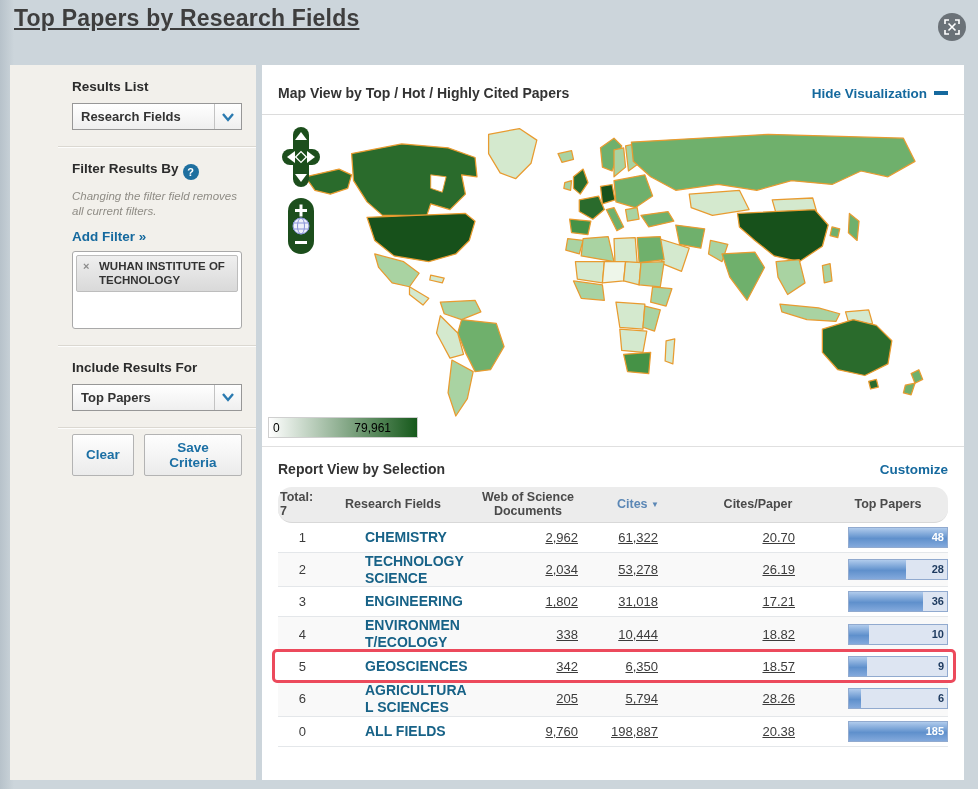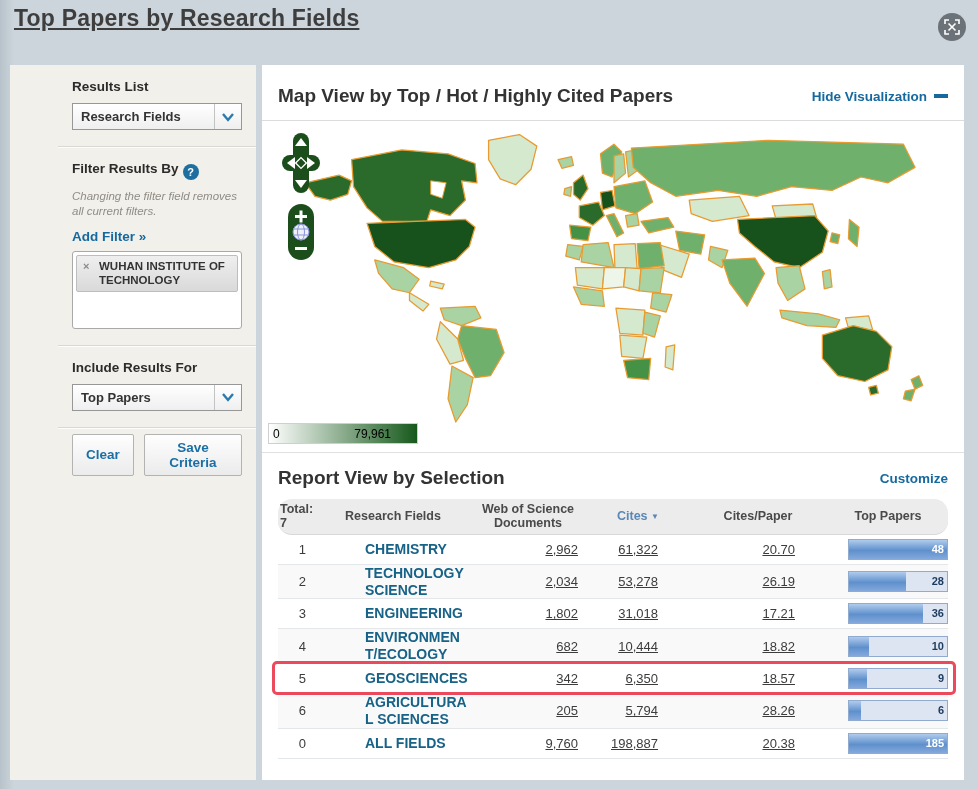--- a/index.html
+++ b/index.html
@@ -36,21 +36,21 @@
     border-radius:2px; padding:3px 6px 3px 22px; font-size:11.5px; font-weight:bold; color:#333; line-height:1.25; }
   .chip-x { position:absolute; left:6px; top:4px; color:#8a8a8a; font-size:11px; font-weight:bold; cursor:pointer; }
   .btn-row { display:flex; gap:10px; padding-top:6px; }
   .btn { background:linear-gradient(#fefefe,#ebebeb); border:1px solid #b3b3b3; border-radius:2px;
     font-family:inherit; font-size:13.5px; font-weight:bold; color:#1b6fa4; padding:5px 13px; cursor:pointer; }
 
   
   .main { position:absolute; left:262px; top:0; width:702px; bottom:0; background:#fff; }
   .panel-head { display:flex; align-items:center; justify-content:space-between;
     padding:20px 16px 13px 16px; border-bottom:1px solid #dcdcdc; }
-  .panel-title { font-size:19px; font-weight:bold; color:#333; }
+  .panel-title { font-size:14px; font-weight:bold; color:#333; }
   .blue-link { font-size:13.5px; font-weight:bold; color:#15699e; text-decoration:none; cursor:pointer;
     display:inline-flex; align-items:center; gap:7px; }
   .minus-glyph { width:14px; height:4px; background:#15699e; display:inline-block; }
 
   .map-canvas { position:relative; height:332px; border-bottom:1px solid #e0e0e0; }
   .map-canvas svg.world { position:absolute; left:24px; top:4px; }
   .map-ctrls { position:absolute; left:20px; top:12px; z-index:3; }
   .legend-bar { position:absolute; left:6px; bottom:8px; width:150px; height:21px;
     background:linear-gradient(to right,#ffffff,#16591b); border:1px solid #cfcfcf; font-size:12px; color:#000; }
   .legend-min { position:absolute; left:4px; top:3px; }
@@ -325,21 +325,21 @@
         <div class="cell">
             <div class="barwrap">
               <div class="bar-fill" style="width: 75%;"></div>
               <span class="bar-val">36</span>
             </div>
           </div>
       </div>
       <div class="trow">
         <div class="cell rank">4</div>
         <div class="cell field">ENVIRONMENT/ECOLOGY</div>
-        <div class="cell num wos">682</div>
+        <div class="cell num wos">338</div>
         <div class="cell num cit">10,444</div>
         <div class="cell num cpp">18.82</div>
         <div class="cell">
             <div class="barwrap">
               <div class="bar-fill" style="width: 20.8333%;"></div>
               <span class="bar-val">10</span>
             </div>
           </div>
       </div>
       <div class="trow highlighted">

